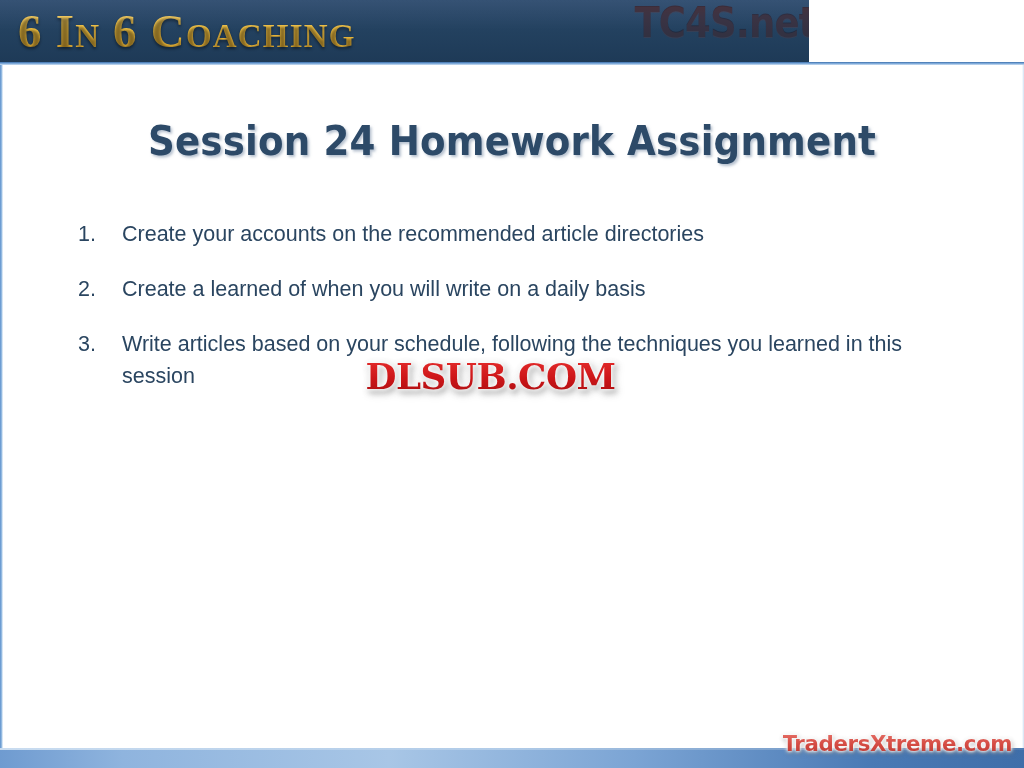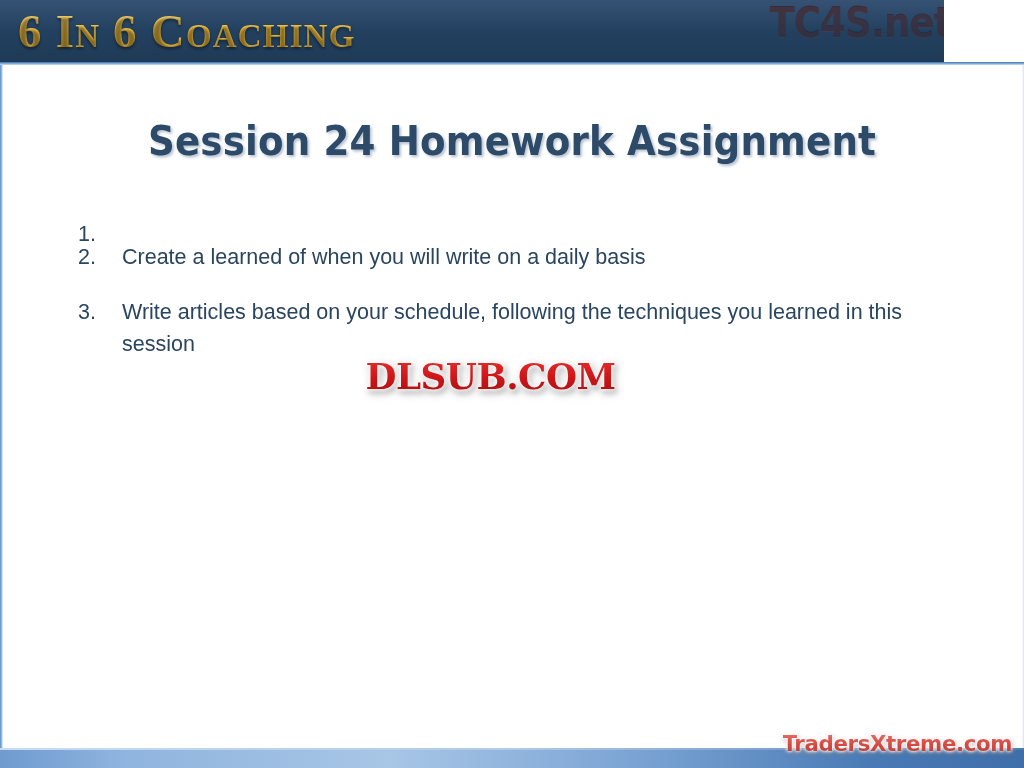--- a/index.html
+++ b/index.html
@@ -17,26 +17,25 @@
     height: 768px;
     background: #ffffff;
     overflow: hidden;
   }
 
   
   #header-band {
     position: absolute;
     left: 0;
     top: 0;
-    width: 932px;
+    width: 809px;
     height: 62px;
     background: linear-gradient(180deg, #27456a 0%, #223e60 45%, #1d3members 100%);
     background: linear-gradient(180deg, #2a486c 0%, #23415f 50%, #1e3a57 100%);
     overflow: hidden;
-    padding-left: 12px;
   }
   #header-sheen {
     position: absolute;
     left: 0; top: 0;
     width: 100%;
     height: 30px;
     background: linear-gradient(180deg, rgba(255,255,255,0.055), rgba(255,255,255,0));
     pointer-events: none;
   }
   #header-underline {
@@ -219,20 +218,21 @@
   <div id="header-underline"></div>
 
   <div id="left-rule"></div>
   <div id="right-rule"></div>
 
   <div id="slide-title">Session 24 Homework Assignment</div>
 
   <ol id="body-list">
     <li>
       <span class="num">1.</span>
+      <span class="txt">Create your accounts on the recommended article directories</span>
     </li>
     <li>
       <span class="num">2.</span>
       <span class="txt">Create a learned of when you will write on a daily basis</span>
     </li>
     <li>
       <span class="num">3.</span>
       <span class="txt">Write articles based on your schedule, following the techniques you learned in this session</span>
     </li>
   </ol>

